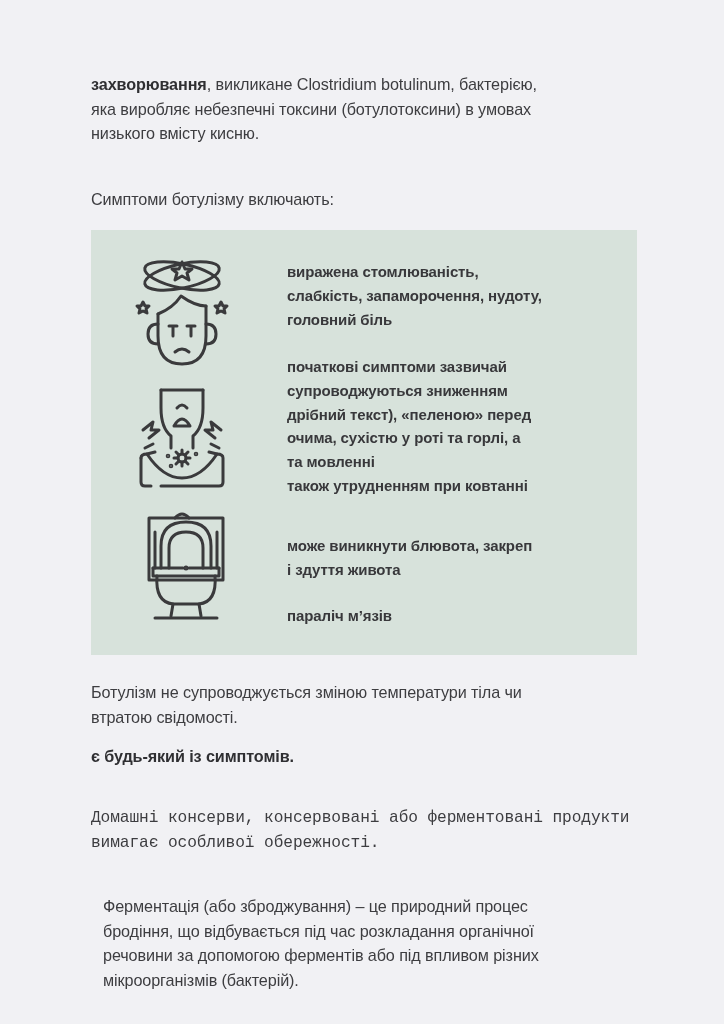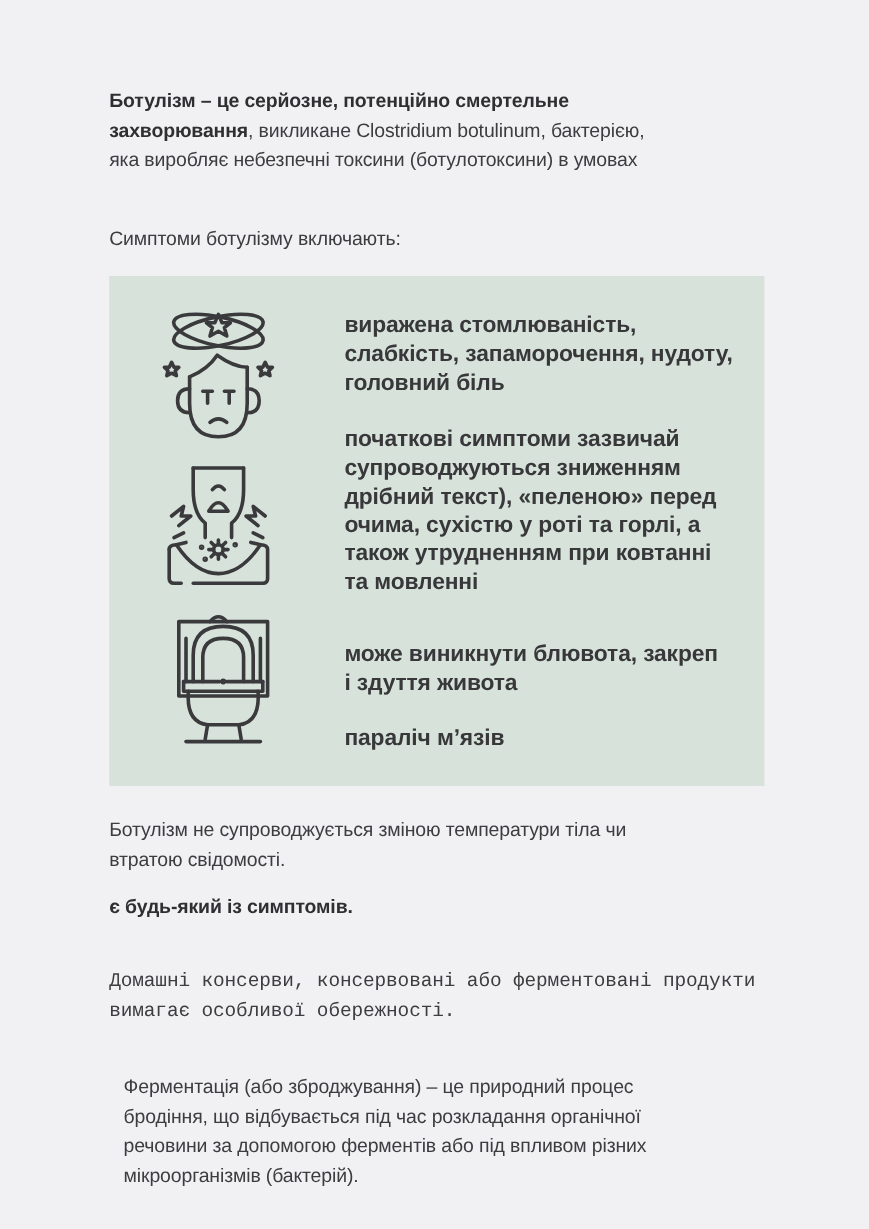--- a/index.html
+++ b/index.html
@@ -17,36 +17,36 @@
     letter-spacing: -0.1px;
   }
   .p b { font-weight: bold; color: #2f2f32; }
   .bold { font-weight: bold; color: #2f2f32; }
   .box {
     position: absolute; left: 91px; top: 230px; width: 546px; height: 425px;
     background: #d7e2db;
   }
   .sym {
     position: absolute; left: 196px; margin: 0;
-    font-size: 19px; line-height: 23.8px; font-weight: bold; color: #38383b;
+    font-size: 15px; line-height: 23.8px; font-weight: bold; color: #38383b;
     letter-spacing: -0.1px;
   }
   .icon { position: absolute; }
   .icon svg { display: block; }
   .line { display: block; white-space: nowrap; }
 </style>
 </head>
 <body>
 
 <div class="page">
 
   <p class="p" style="top:72px;">
-    <span class="line"><b>Ботулізм – це серйозне, потенційно смертельне</b></span>
     <span class="line"><b>захворювання</b><span>, викликане Clostridium botulinum, бактерією,</span></span>
     <span class="line">яка виробляє небезпечні токсини (ботулотоксини) в умовах</span>
+    <span class="line">низького вмісту кисню.</span>
   </p>
 
   <p class="p" style="top:187px;">Симптоми ботулізму включають:</p>
 
   <div class="box">
 
     <div class="icon" style="left:42px; top:26px;">
       <svg width="98" height="112" viewBox="0 0 98 112" fill="none" stroke="#3a3a3c" stroke-width="3" stroke-linecap="round" stroke-linejoin="round">
         <ellipse cx="49" cy="20" rx="38" ry="12" transform="rotate(12 49 20)"></ellipse>
         <ellipse cx="49" cy="20" rx="38" ry="12" transform="rotate(-12 49 20)"></ellipse>
@@ -104,22 +104,22 @@
       <span class="line">виражена стомлюваність,</span>
       <span class="line">слабкість, запаморочення, нудоту,</span>
       <span class="line">головний біль</span>
     </p>
 
     <p class="sym" style="top:125px;">
       <span class="line">початкові симптоми зазвичай</span>
       <span class="line">супроводжуються зниженням</span>
       <span class="line">дрібний текст), «пеленою» перед</span>
       <span class="line">очима, сухістю у роті та горлі, а</span>
+      <span class="line">та мовленні</span>
       <span class="line">також утрудненням при ковтанні</span>
-      <span class="line">та мовленні</span>
     </p>
 
     <p class="sym" style="top:304px;">
       <span class="line">може виникнути блювота, закреп</span>
       <span class="line">і здуття живота</span>
     </p>
 
     <p class="sym" style="top:374px;">
       <span class="line">параліч м’язів</span>
     </p>

